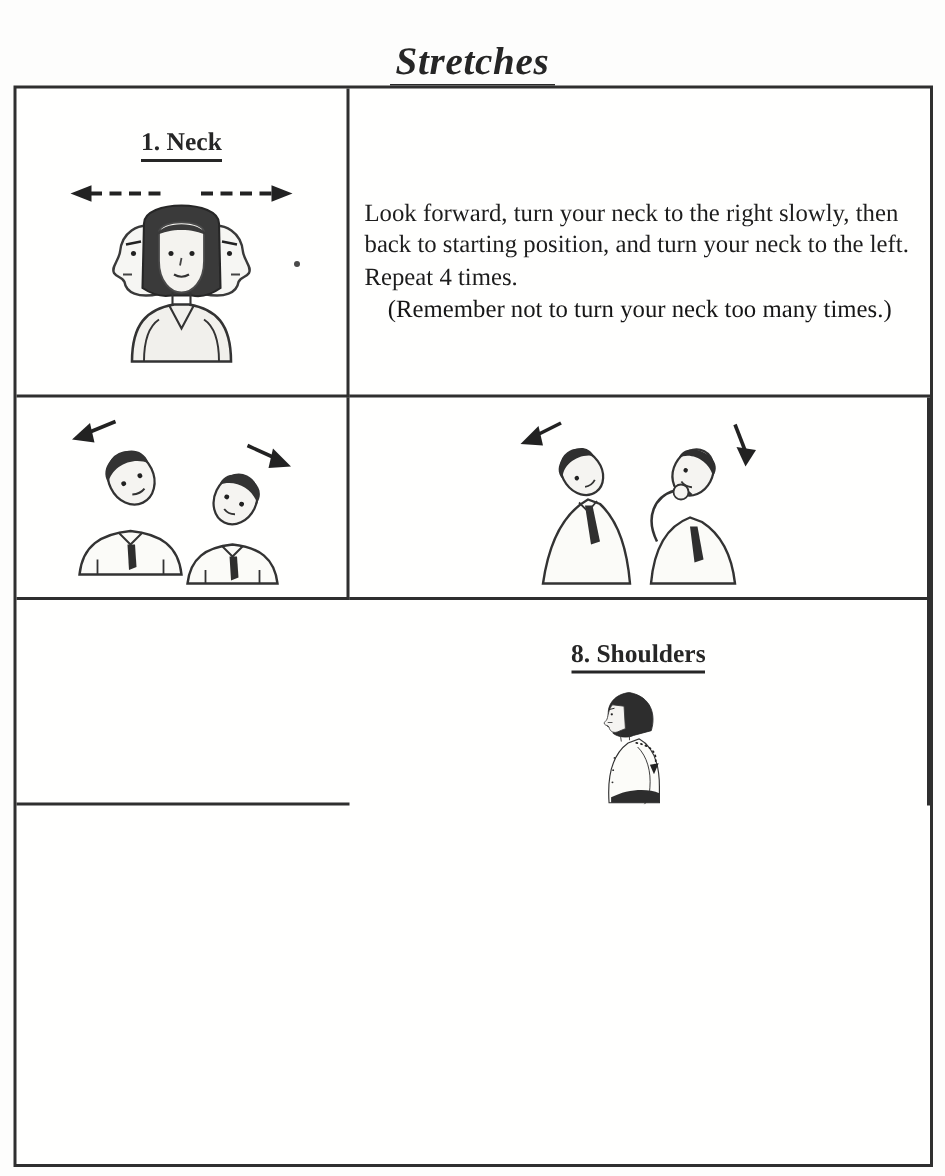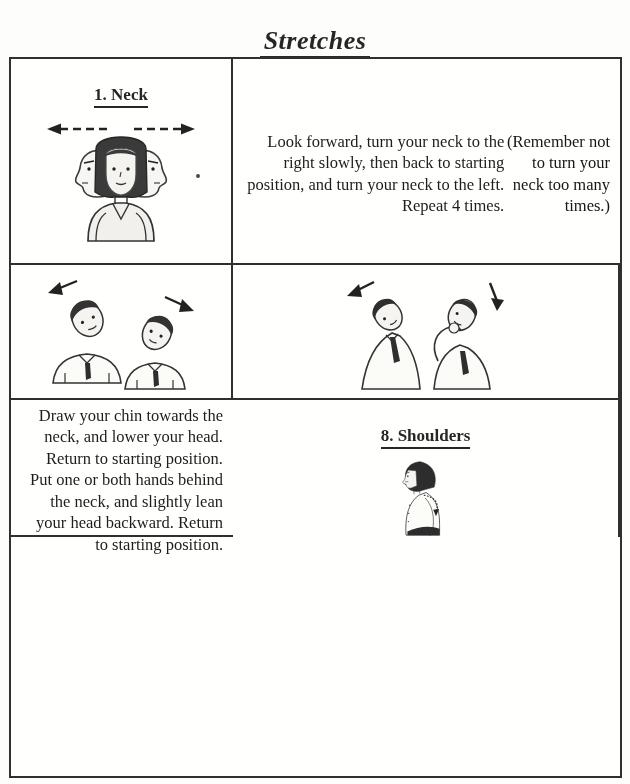--- a/index.html
+++ b/index.html
@@ -36,23 +36,23 @@
     display:flex;flex-direction:column;align-items:center;justify-content:flex-start;
   }
   .section-heading{
     margin-top:26px;
     font-size:17px;font-weight:bold;
     border-bottom:2px solid #262626;
     padding-bottom:1px;
     color:#262626;
   }
   .text-cell{
-    display:flex;flex-direction:row;align-items:center;justify-content:center;
+    display:flex;flex-direction:column;align-items:center;justify-content:center;
     padding:4px 10px;
-    text-align:right;
+    text-align:left;
     margin-top:25px;
   }
   .instruction{
     font-size:16.5px;line-height:1.3;color:#1d1d1d;
   }
   .caution{
     font-size:16.5px;line-height:1.3;font-weight:normal;color:#161616;
   }
   .caution:empty{display:none;}
   .svg-illu{display:block;}
@@ -177,21 +177,20 @@
         </g>
         <path d="M102,120 C104,97 112,82 128,76 L136,79 C150,88 156,102 158,120 Z" fill="#fbfbf8" stroke="#333" stroke-width="1.6"></path>
         <path d="M106,92 C98,76 104,62 118,58 C122,57 126,58 129,61" fill="none" stroke="#333" stroke-width="1.7"></path>
         <circle cx="122" cy="59" r="5" fill="#f5f4f1" stroke="#333" stroke-width="1.2"></circle>
         <path d="M128,82 L133,82 L137,104 L131,106 Z" fill="#2f2f2f"></path>
       </g>
     </svg>
   </div>
 
   <div class="cell hline text-cell">
-    <div class="instruction">Draw your chin towards the neck, and lower your head. Return to starting position. Put one or both hands behind the neck, and slightly lean your head backward. Return to starting position.</div>
   </div>
 
   <div class="cell left illu-cell">
     <div class="section-heading">8. Shoulders</div>
     <svg class="svg-illu mt10" width="148" height="172" viewBox="0 0 148 172">
 
       <path d="M60,6 C38,8 27,24 29,40 C30,48 26,52 28,56 L36,58 L36,66 C44,72 58,73 66,69 L92,62 C99,40 93,12 60,6 Z" fill="#2d2d2d" stroke="#222" stroke-width="1.2"></path>
 
       <path d="M35,24 C29,31 29,39 27,45 C26,48 22,49 23,52 C25,55 29,54 30,57 C31,62 35,66 42,64 L54,59 L52,26 Z" fill="#f5f4f1" stroke="#3a3a3a" stroke-width="1.3"></path>
       <circle cx="34" cy="38" r="1.7" fill="#222"></circle>

